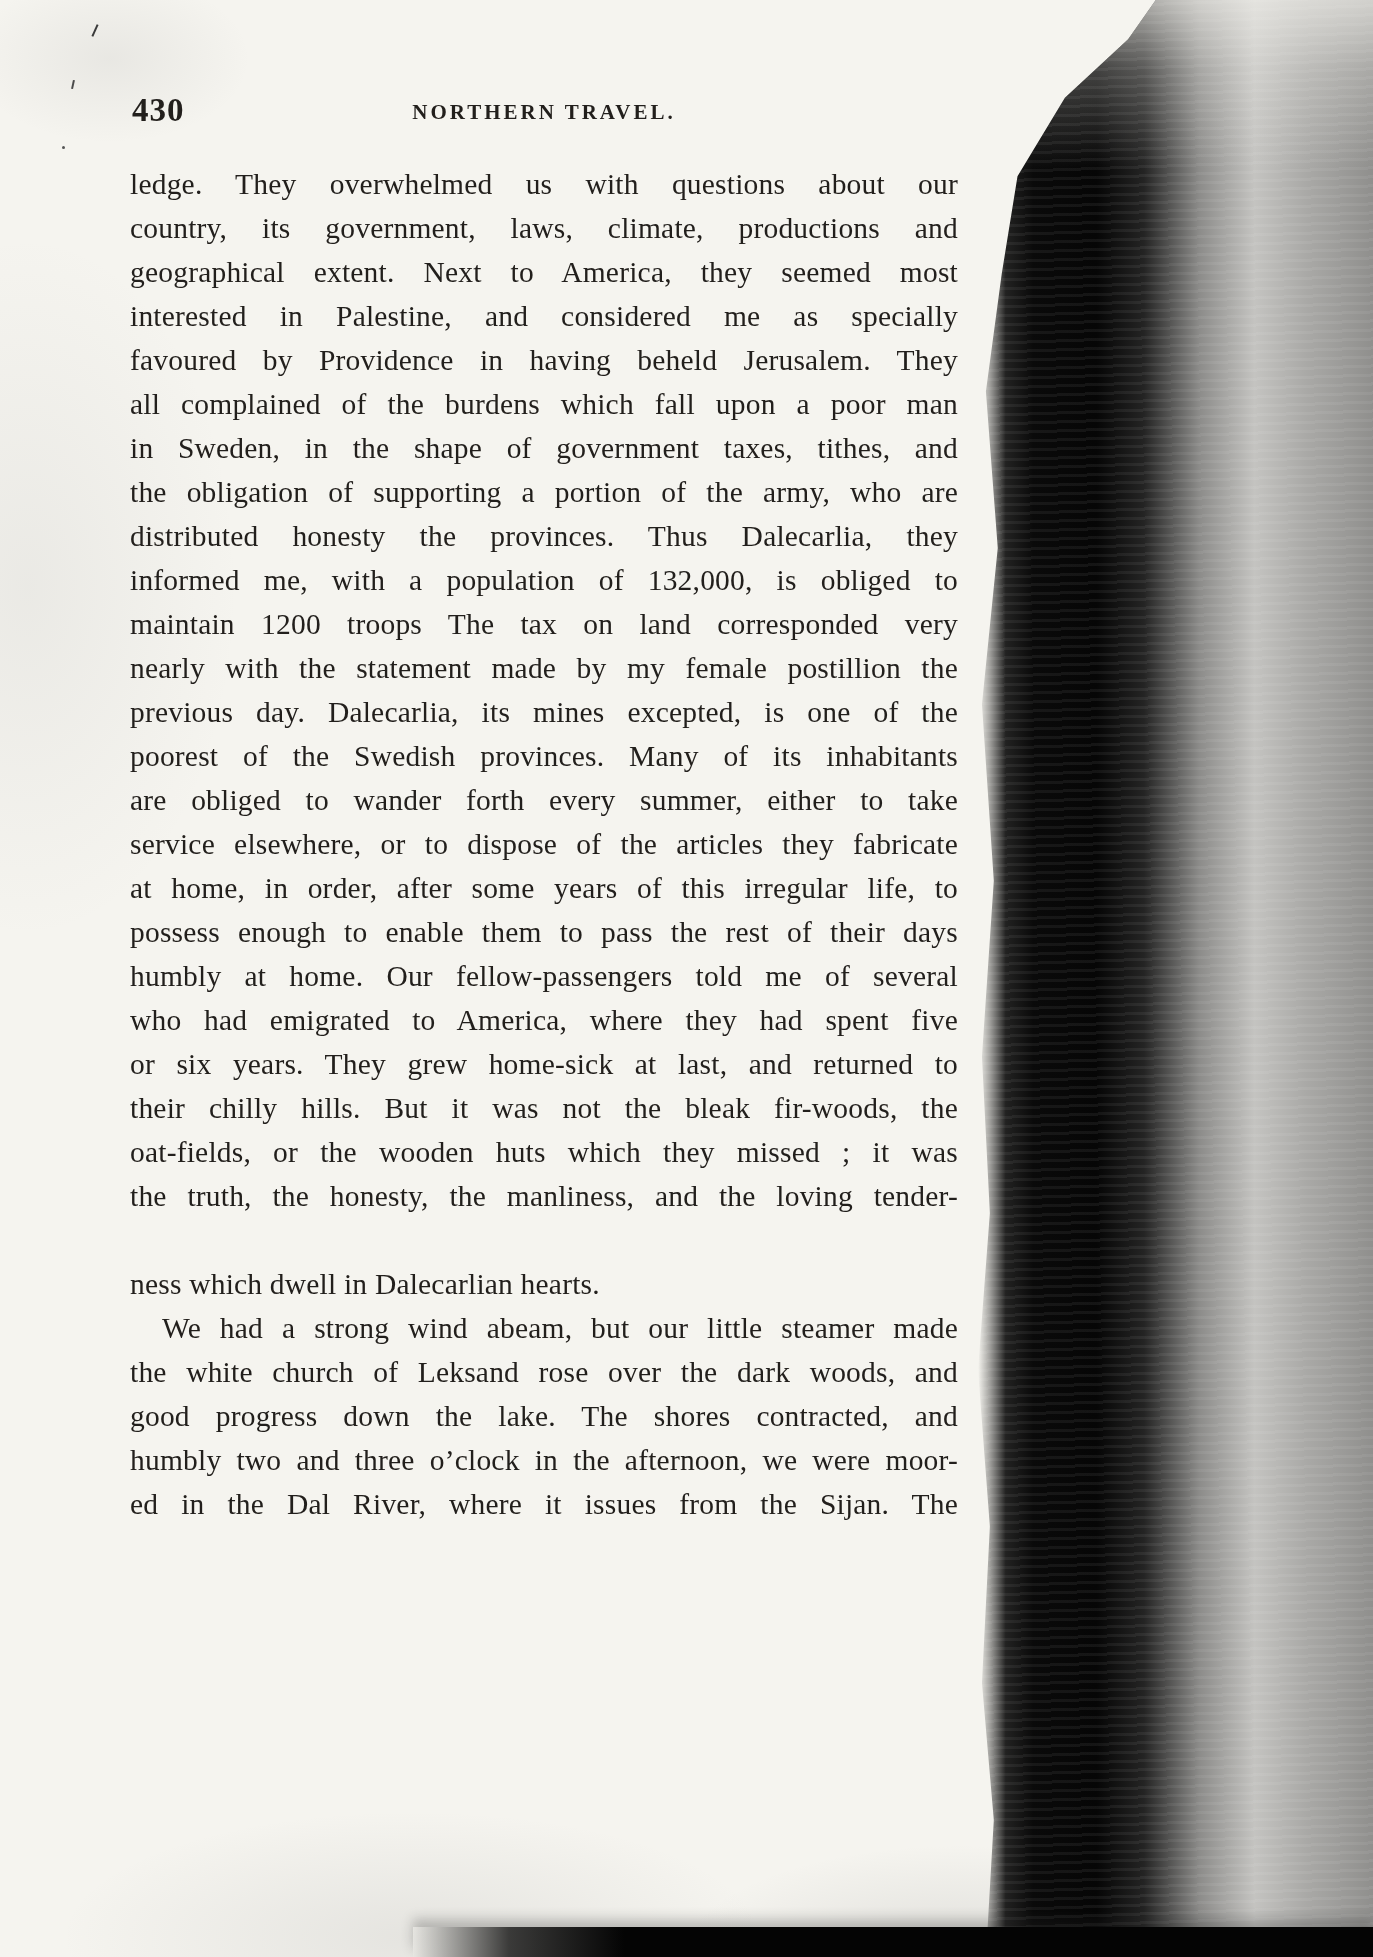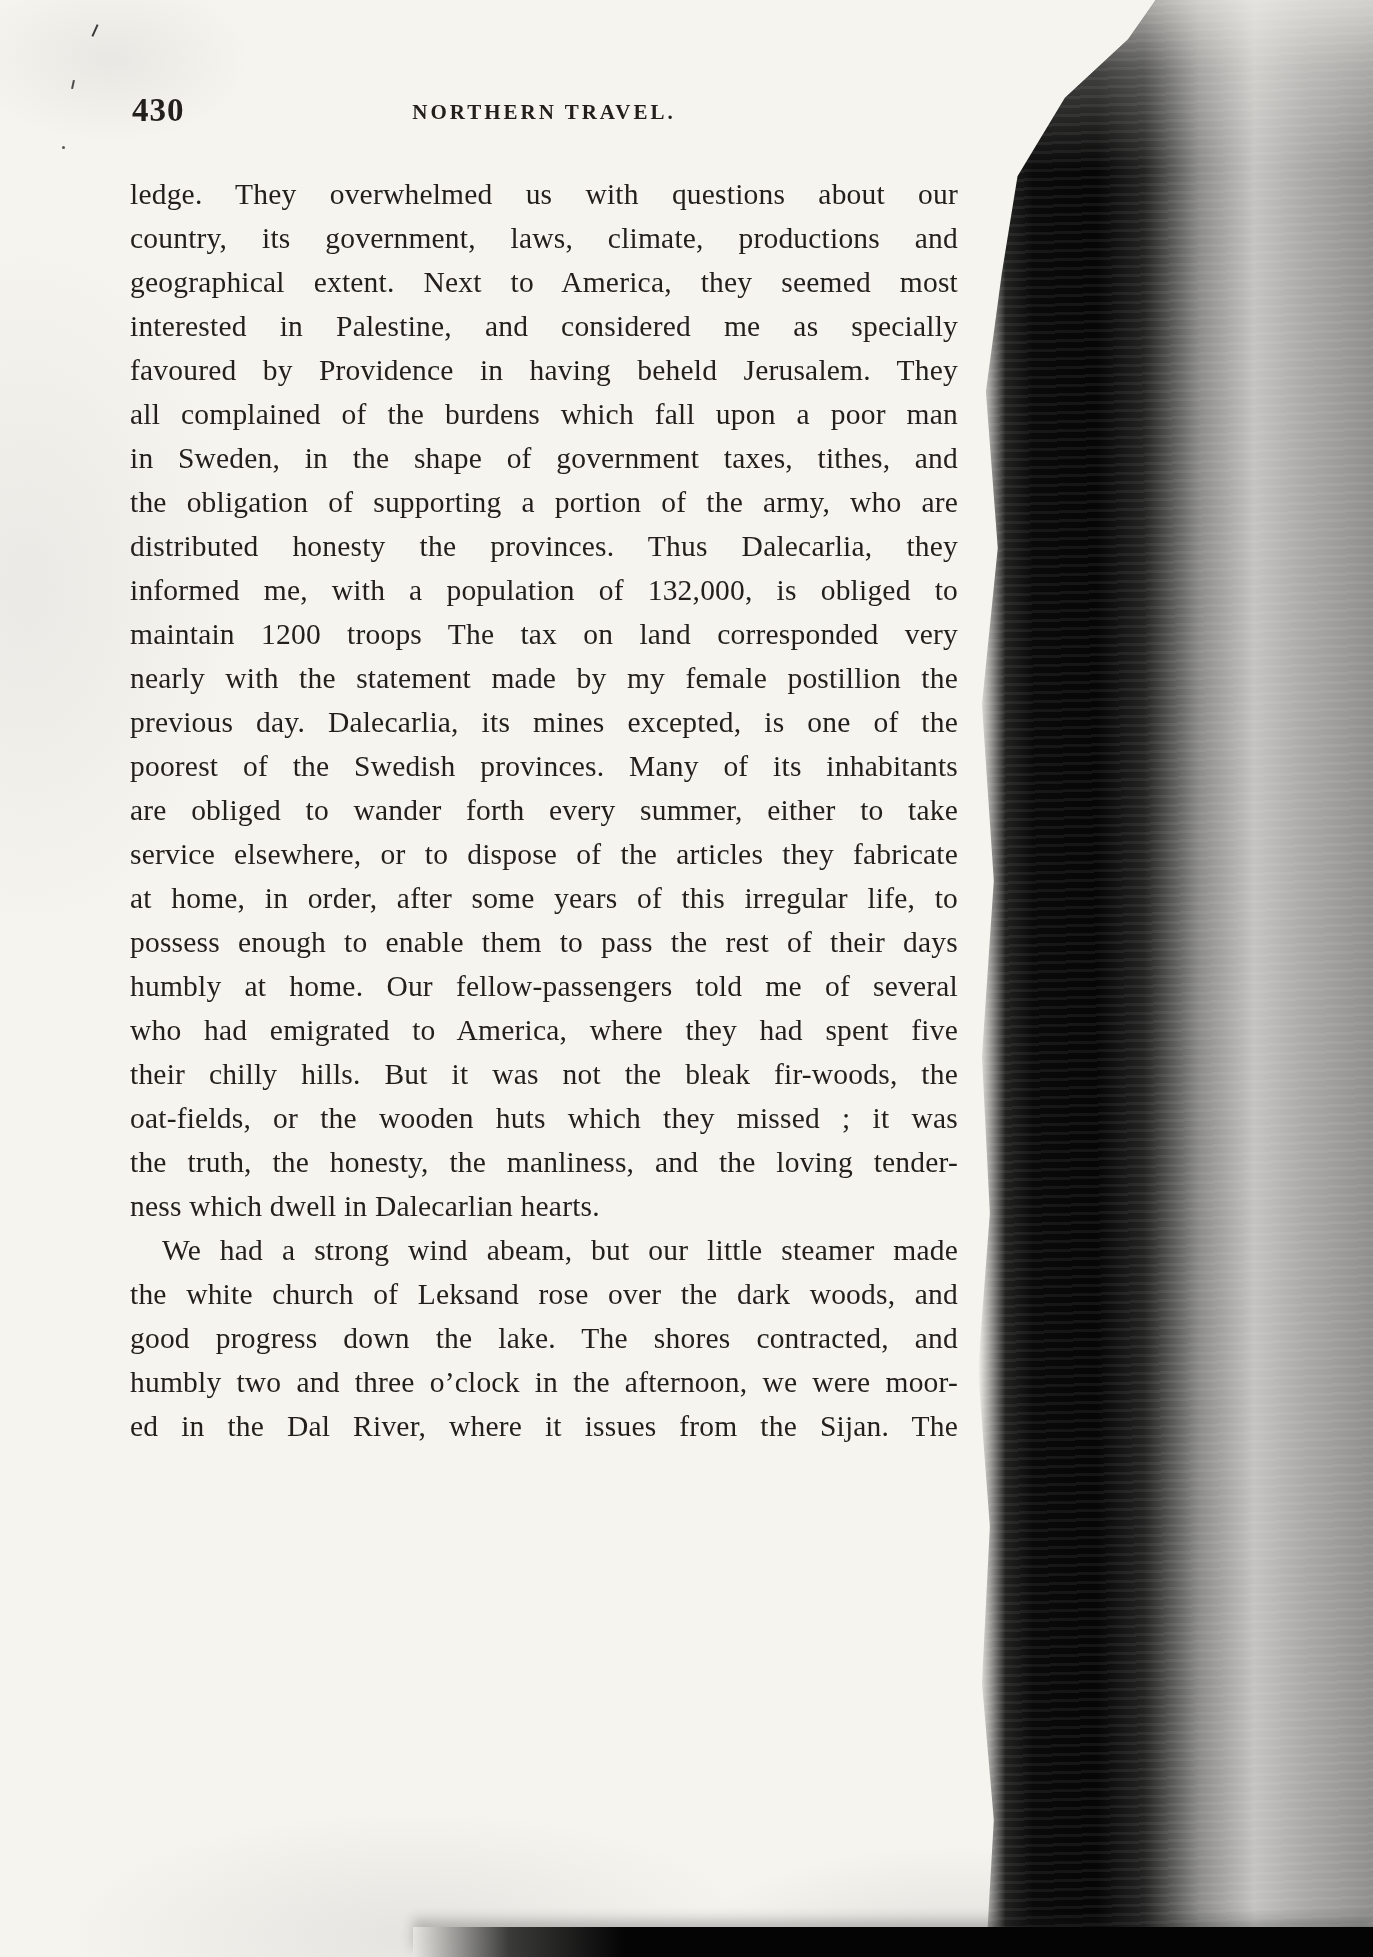--- a/index.html
+++ b/index.html
@@ -27,30 +27,30 @@
     position: absolute; left: 2px; top: 0;
     font-size: 33px; font-weight: 600; letter-spacing: 1px;
   }
   .running-title {
     position: absolute; left: 0; top: 8px; width: 100%;
     text-align: center;
     font-size: 21px; font-weight: 700; letter-spacing: 3px;
   }
 
   .text-block {
-    position: absolute; left: 130px; top: 172px; width: 828px;
+    position: absolute; left: 130px; top: 162px; width: 828px;
     font-size: 29.5px;
   }
   .line {
     height: 44px; line-height: 44px;
     text-align: justify; text-align-last: justify;
     white-space: nowrap;
     letter-spacing: 0.2px;
   }
-  .line.no-justify { text-align-last: left; }
+  .line.no-justify { text-align-last: left; margin-top: 44px; }
   .line.indent { text-indent: 32px; }
 
   
   .scan-band-right {
     position: absolute; top: 0; right: 0; width: 395px; height: 100%;
     background:
       repeating-linear-gradient(178deg, rgba(255,255,255,0.06) 0 3px, transparent 3px 9px),
       linear-gradient(90deg,
         rgba(0,0,0,0) 0%,
         rgba(5,5,5,0.35) 3%,
@@ -108,20 +108,21 @@
       <div class="line">maintain 1200 troops   The tax on land corresponded very</div>
       <div class="line">nearly with the statement made by my female postillion the</div>
       <div class="line">previous day.  Dalecarlia, its mines excepted, is one of the</div>
       <div class="line">poorest of the Swedish provinces.  Many of its inhabitants</div>
       <div class="line">are obliged to wander forth every summer, either to take</div>
       <div class="line">service elsewhere, or to dispose of the articles they fabricate</div>
       <div class="line">at home, in order, after some years of this irregular life, to</div>
       <div class="line">possess enough to enable them to pass the rest of their days</div>
       <div class="line">humbly at home.  Our fellow-passengers told me of several</div>
       <div class="line">who had emigrated to America, where they had spent five</div>
+      <div class="line">or six years.  They grew home-sick at last, and returned to</div>
       <div class="line">their chilly hills.  But it was not the bleak fir-woods, the</div>
       <div class="line">oat-fields, or the wooden huts which they missed ; it was</div>
       <div class="line">the truth, the honesty, the manliness, and the loving tender-</div>
       <div class="line no-justify">ness which dwell in Dalecarlian hearts.</div>
     </div>
     <div class="paragraph">
       <div class="line indent">We had a strong wind abeam, but our little steamer made</div>
       <div class="line">the white church of Leksand rose over the dark woods, and</div>
       <div class="line">good progress down the lake.  The shores contracted, and</div>
       <div class="line">humbly two and three o’clock in the afternoon, we were moor-</div>

